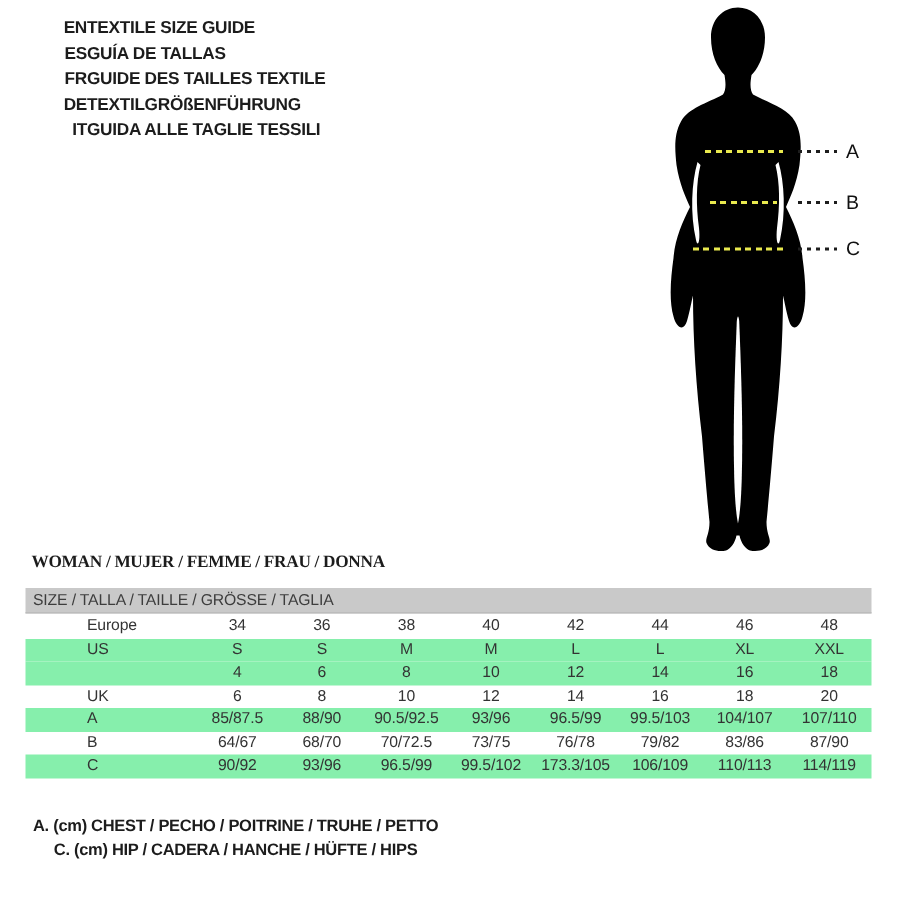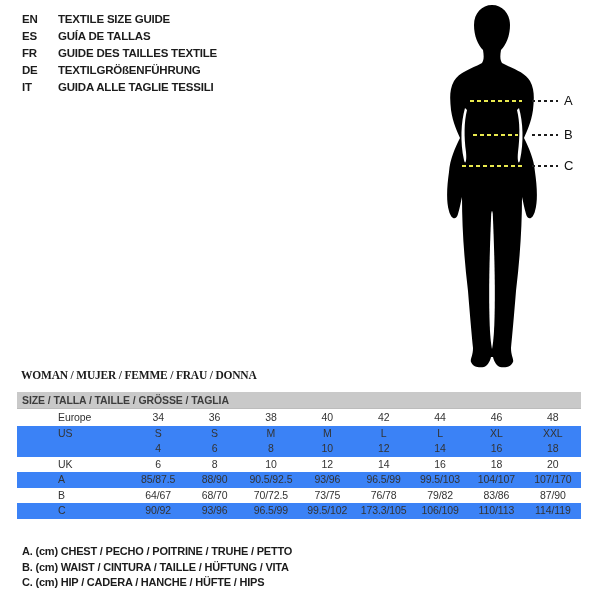--- a/index.html
+++ b/index.html
@@ -4,47 +4,47 @@
 <style>
   html,body{margin:0;padding:0;}
   body{
     width:600px;height:600px;position:relative;background:#ffffff;
     font-family:"Liberation Sans", sans-serif;color:#2f2f2f;overflow:hidden;
   }
   
   .lang-list{position:absolute;left:22px;top:11px;}
   .lang-row{display:flex;line-height:17px;font-size:11.5px;font-weight:700;
     letter-spacing:-0.2px;color:#1c1c1c;}
-  .lang-code{width:36px;flex:0 0 36px;}
+  .lang-code{width:36px;flex:0 0 36px;text-align:right;}
   .lang-label{white-space:nowrap;}
 
   
   .figure-wrap{position:absolute;left:445px;top:4px;width:94px;height:364px;}
   .measure-line{position:absolute;height:2px;}
   .measure-line.yellow{background:repeating-linear-gradient(90deg,#e9e94e 0 4px,transparent 4px 7px);}
   .measure-line.black{background:repeating-linear-gradient(90deg,#1d1d1d 0 3px,transparent 3px 6px);}
   .measure-label{position:absolute;font-size:13px;font-weight:400;color:#111;line-height:14px;}
 
   
   .section-title{position:absolute;left:21px;top:369px;font-size:11.5px;font-weight:700;
     letter-spacing:-0.2px;color:#1c1c1c;white-space:nowrap;font-family:Liberation Serif, serif;}
 
   
   .size-table{position:absolute;left:17px;top:392px;width:564px;}
   .thead{height:16px;line-height:16px;background:#c9c9c9;border-bottom:1px solid #bcbcbc;
-    font-size:10.5px;font-weight:700;color:#3d3d3d;padding-left:5px;letter-spacing:-0.1px;
+    font-size:10.5px;font-weight:400;color:#3d3d3d;padding-left:5px;letter-spacing:-0.1px;
     margin-bottom:1px;}
   .trow{display:flex;height:15.5px;line-height:15.5px;font-size:10.5px;color:#333;
     letter-spacing:-0.1px;}
-  .trow.shaded{background:#3b82f6;}
+  .trow.shaded{background:#86efac;}
   .tlabel{flex:0 0 72px;padding-left:5px;text-align:left;margin-left:36px;}
   .tcell{flex:1 1 0;text-align:center;}
 
   
-  .footnotes{position:absolute;left:22px;top:544px;}
+  .footnotes{position:absolute;left:22px;top:544px;text-align:center;}
   .footnote{font-size:11px;font-weight:700;letter-spacing:-0.2px;line-height:15.5px;
     color:#1c1c1c;white-space:nowrap;}
 </style>
 </head>
 <body>
 
 <div class="lang-list">
     <div class="lang-row">
       <span class="lang-code">EN</span>
       <span class="lang-label">TEXTILE SIZE GUIDE</span>
@@ -174,21 +174,21 @@
       </div>
       <div class="trow shaded">
         <span class="tlabel">A</span>
         <span class="tcell">85/87.5</span>
         <span class="tcell">88/90</span>
         <span class="tcell">90.5/92.5</span>
         <span class="tcell">93/96</span>
         <span class="tcell">96.5/99</span>
         <span class="tcell">99.5/103</span>
         <span class="tcell">104/107</span>
-        <span class="tcell">107/170</span>
+        <span class="tcell">107/110</span>
       </div>
       <div class="trow">
         <span class="tlabel">B</span>
         <span class="tcell">64/67</span>
         <span class="tcell">68/70</span>
         <span class="tcell">70/72.5</span>
         <span class="tcell">73/75</span>
         <span class="tcell">76/78</span>
         <span class="tcell">79/82</span>
         <span class="tcell">83/86</span>
@@ -203,15 +203,14 @@
         <span class="tcell">173.3/105</span>
         <span class="tcell">106/109</span>
         <span class="tcell">110/113</span>
         <span class="tcell">114/119</span>
       </div>
     </div>
 </div>
 
 <div class="footnotes">
     <div class="footnote">A. (cm) CHEST / PECHO / POITRINE / TRUHE / PETTO</div>
-    <div class="footnote">B. (cm) WAIST / CINTURA / TAILLE / HÜFTUNG / VITA</div>
     <div class="footnote">C. (cm) HIP / CADERA / HANCHE / HÜFTE / HIPS</div>
   </div>
 
 </body></html>

